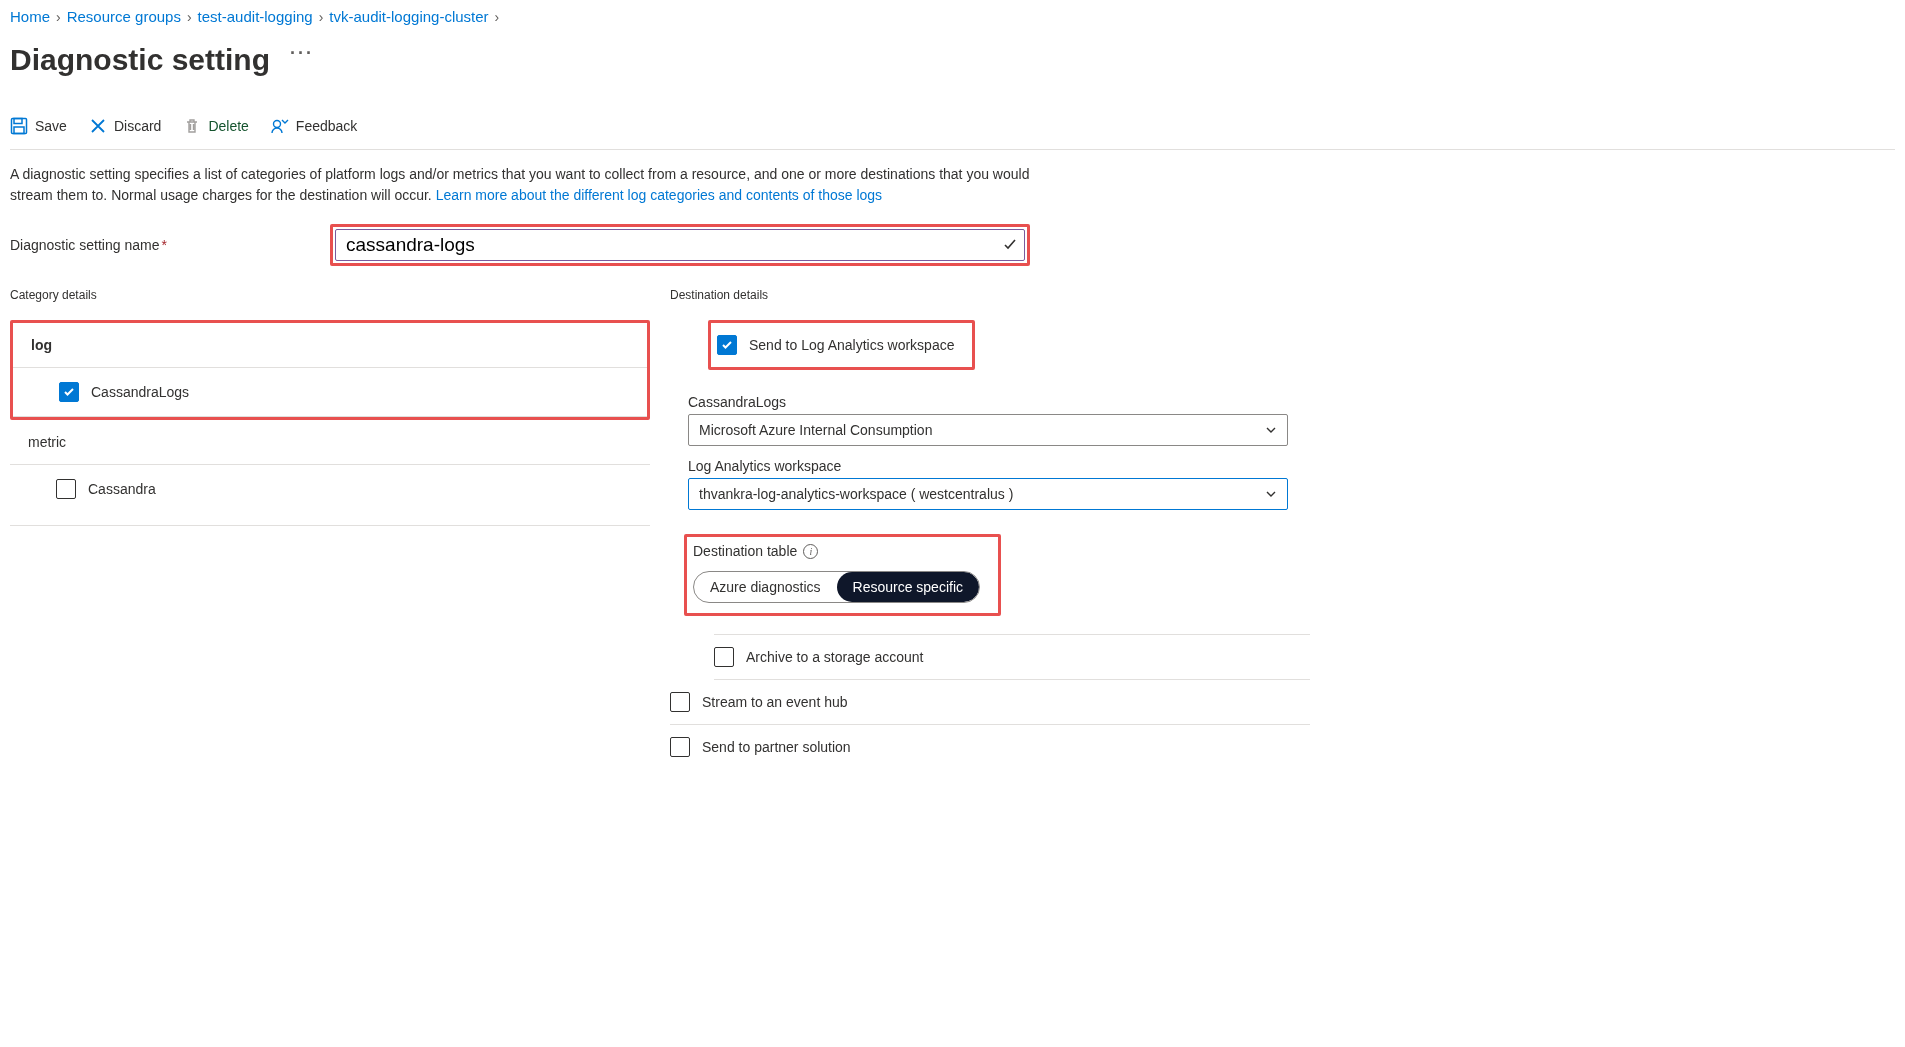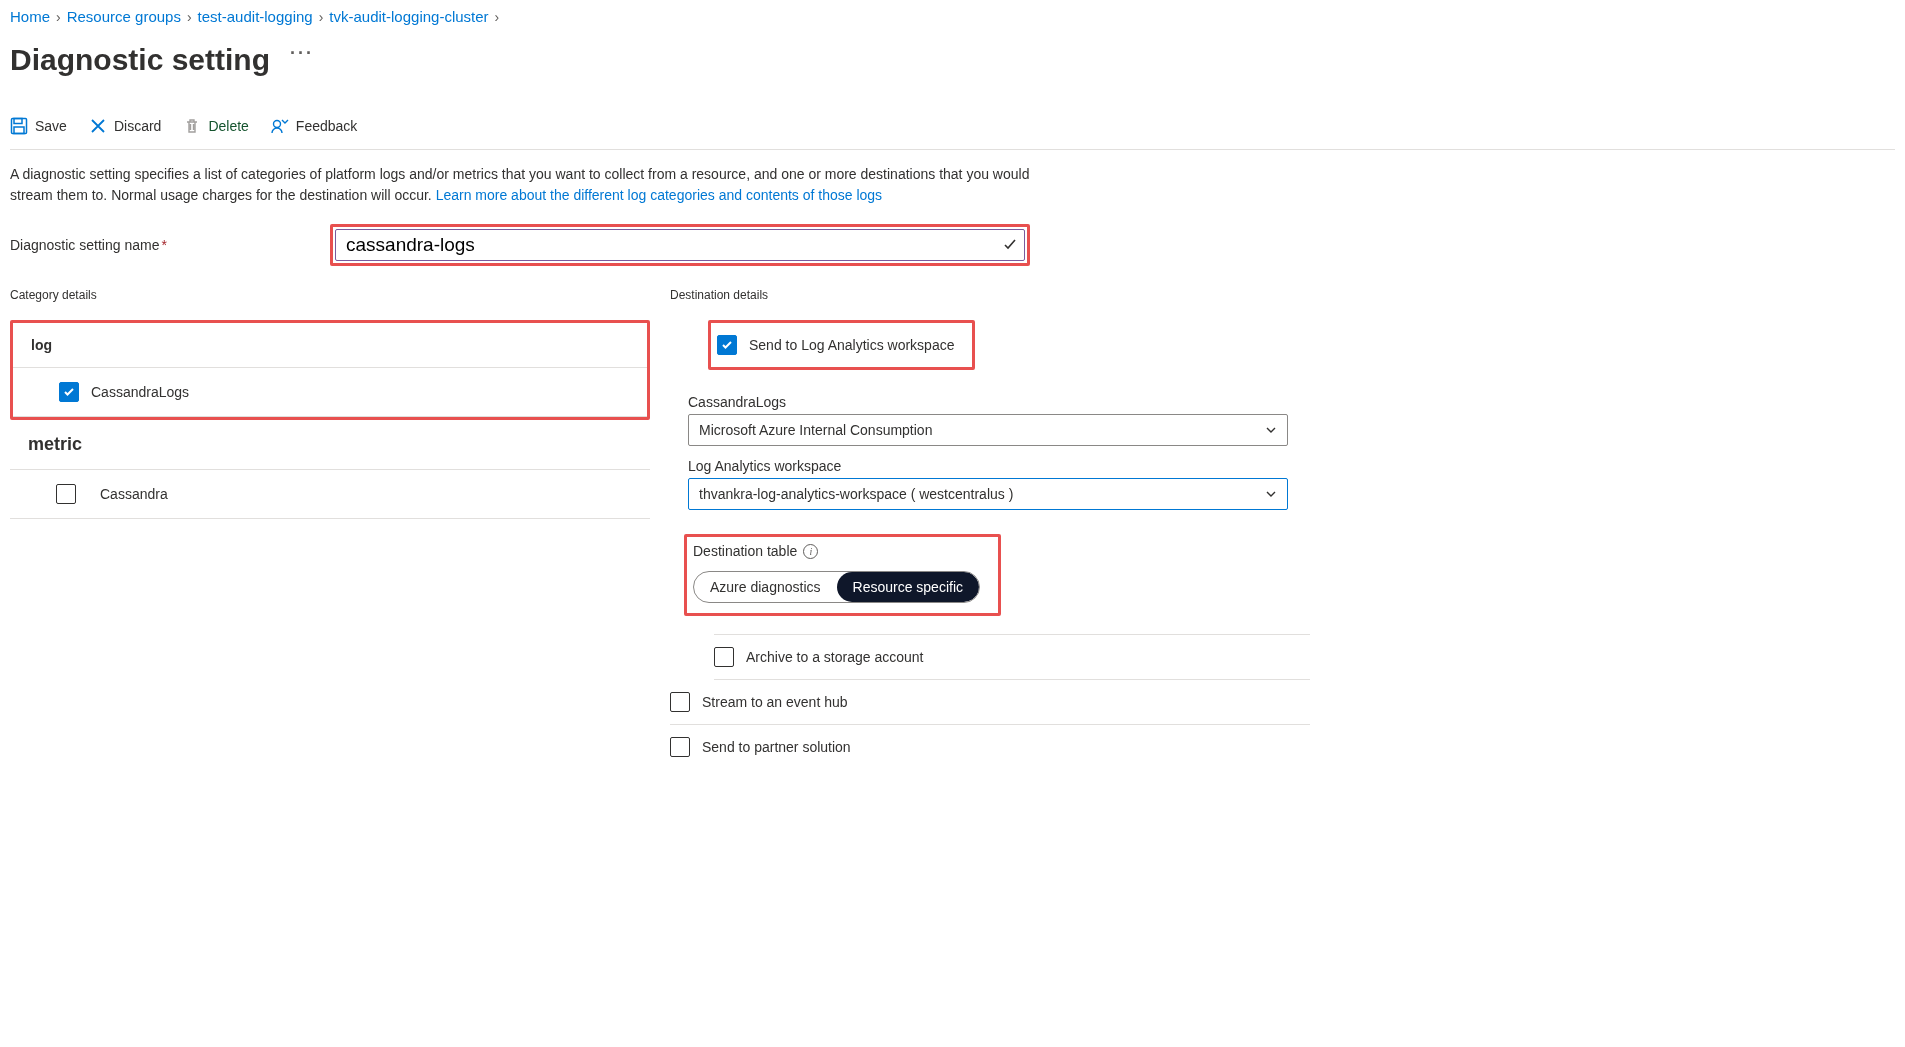--- a/index.html
+++ b/index.html
@@ -144,31 +144,31 @@
       display: flex;
       align-items: center;
       gap: 12px;
       padding: 14px 18px 14px 46px;
       border-bottom: 1px solid #e1dfdd;
     }
     .log-item.sel {
       background: #edebe9;
     }
     .log-group-header-2 {
-      font-weight: 700;
-      font-size: 18px;
+      font-weight: 400;
+      font-size: 14px;
       padding: 14px 18px;
       border-top: 1px solid #e1dfdd;
       border-bottom: 1px solid #e1dfdd;
     }
     .log-item-2 {
       display: flex;
       align-items: center;
-      gap: 24px;
-      padding: 14px 18px 14px 46px;
+      gap: 12px;
+      padding: 14px 18px 26px 46px;
       border-bottom: 1px solid #e1dfdd;
     }
     .checkbox {
       width: 20px;
       height: 20px;
       border: 1px solid #323130;
       border-radius: 2px;
       display: inline-flex;
       align-items: center;
       justify-content: center;

